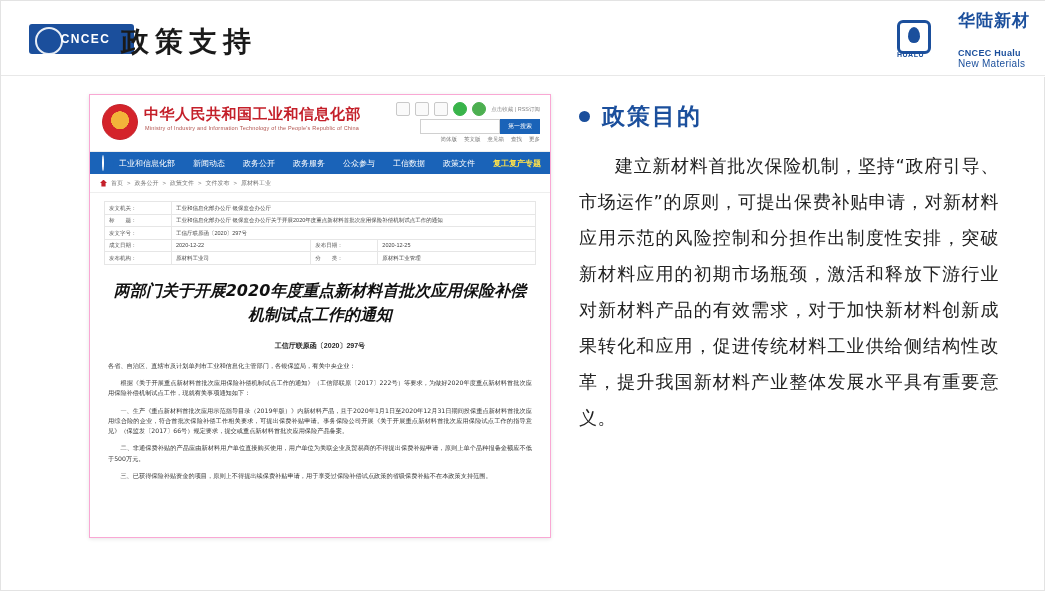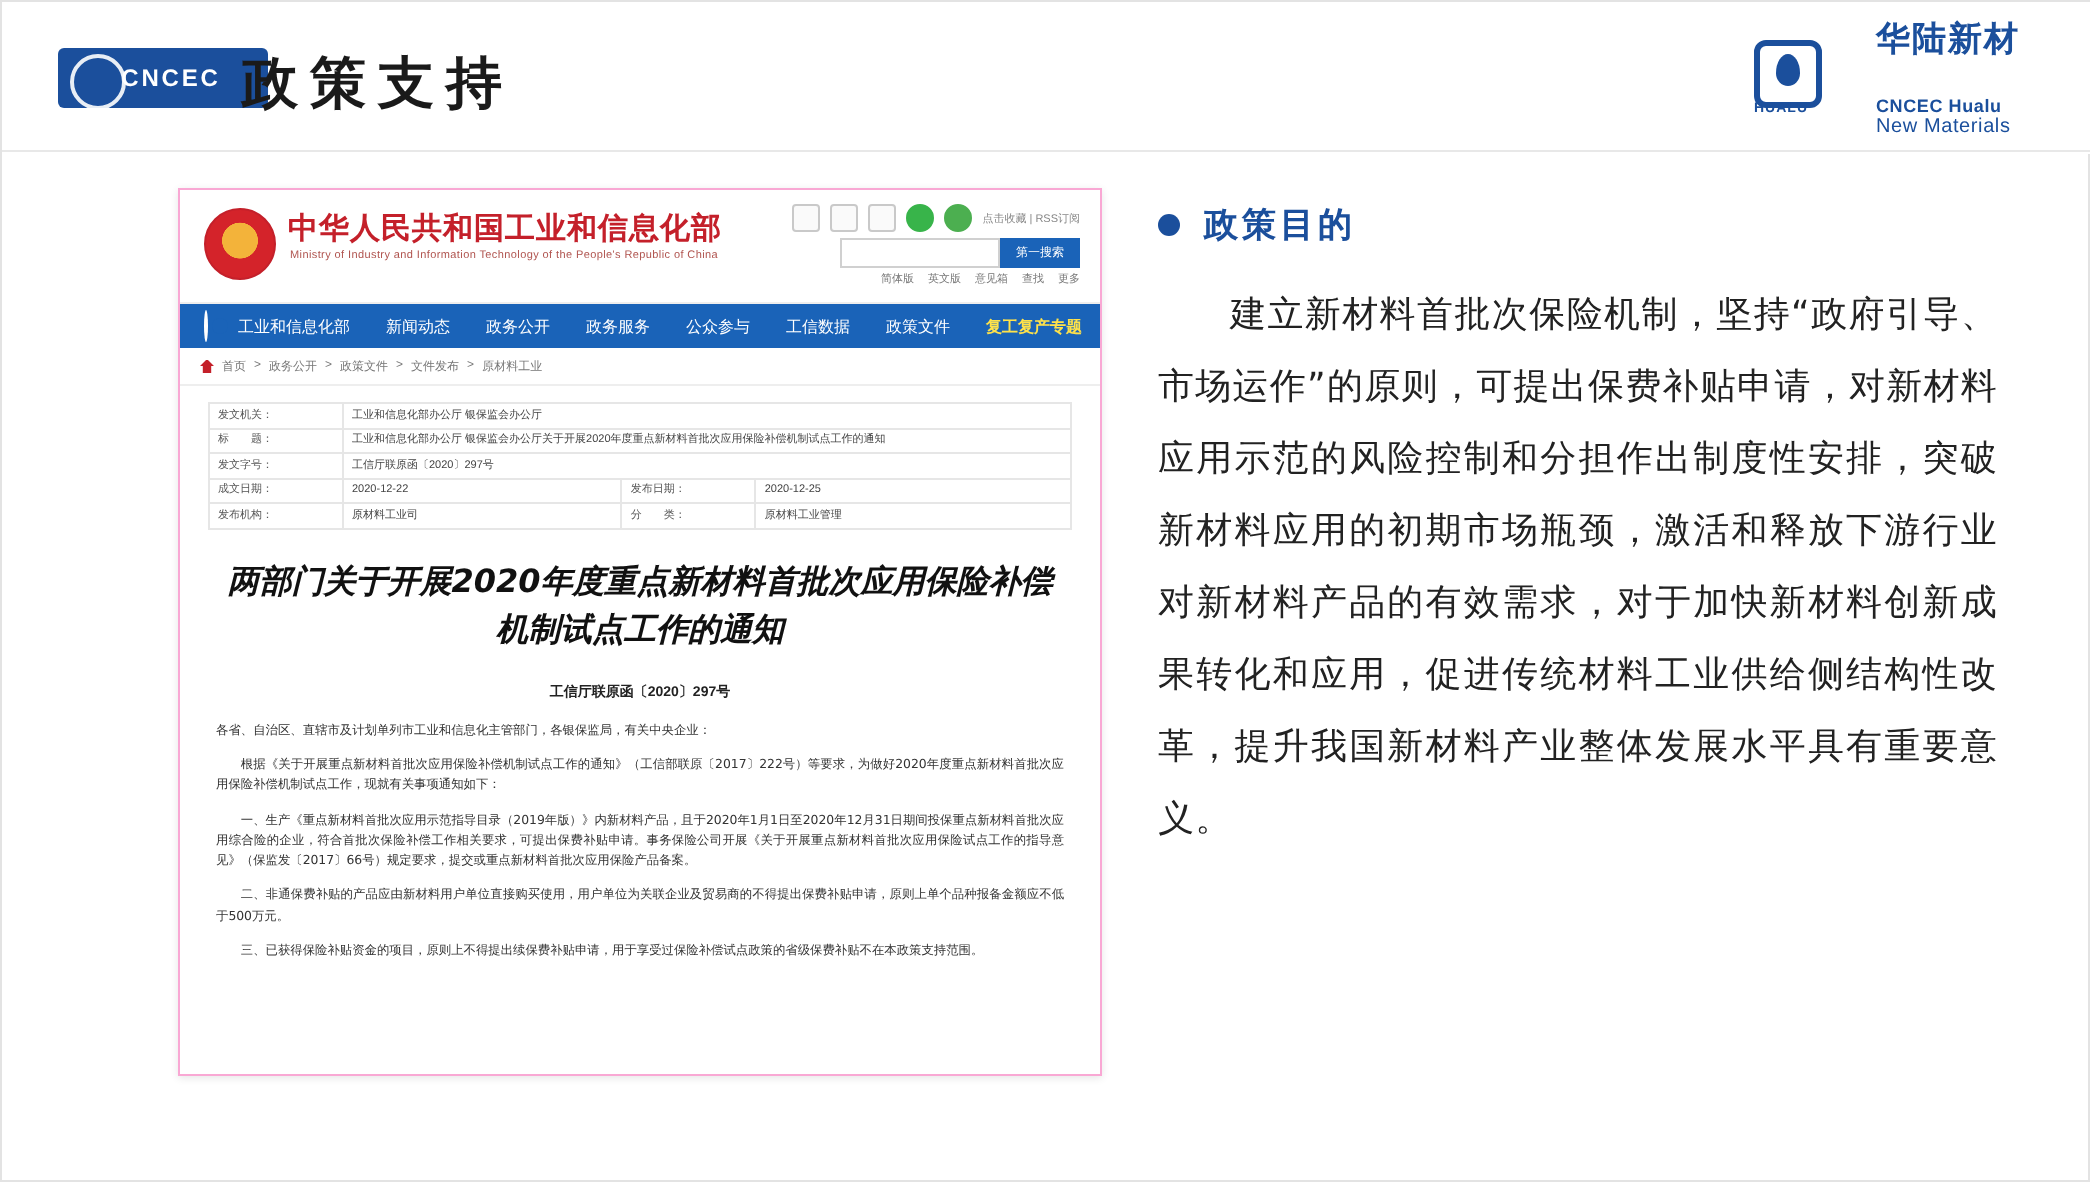--- a/index.html
+++ b/index.html
@@ -31,21 +31,21 @@
   .cncec-logo .txt{
     position:relative;color:#ffffff;font-size:12px;font-weight:bold;letter-spacing:1.4px;
     font-family:"Liberation Sans",sans-serif;padding-left:8px;
   }
   .header-title{
     position:absolute;left:120px;top:22px;
     font-size:28px;font-weight:bold;color:#1a1a1a;letter-spacing:6px;
     font-family:"DejaVu Sans","Liberation Sans",sans-serif;
   }
   .brand{
-    position:absolute;right:36px;top:18px;height:42px;display:flex;align-items:center;gap:23px;
+    position:absolute;right:16px;top:18px;height:42px;display:flex;align-items:center;gap:23px;
   }
   .brand-mark{
     position:relative;width:38px;height:40px;
   }
   .brand-mark .sq{
     position:absolute;left:0;top:0;width:34px;height:34px;border:3px solid #1b4f9c;border-radius:6px;box-sizing:border-box;
   }
   .brand-mark .drop{
     position:absolute;left:11px;top:7px;width:12px;height:16px;background:#1b4f9c;
     border-radius:50% 50% 50% 50% / 60% 60% 40% 40%;
@@ -137,21 +137,21 @@
     background:linear-gradient(rgba(255,255,255,0),#ffffff);
   }
 
   
   .right{
     position:absolute;left:578px;top:100px;width:420px;
   }
   .head-row{display:flex;align-items:center;gap:12px;}
   .bullet{width:11px;height:11px;border-radius:50%;background:#1b4f9c;flex:none;}
   .head-text{
-    font-size:17px;font-weight:bold;color:#1b4f9c;letter-spacing:2px;
+    font-size:23px;font-weight:bold;color:#1b4f9c;letter-spacing:2px;
     font-family:"DejaVu Sans","Liberation Sans",sans-serif;
   }
   .para{
     margin-top:16px;font-size:18px;color:#222;line-height:2.0;text-align:justify;
     text-indent:2em;letter-spacing:.6px;
     font-family:"DejaVu Sans","Liberation Sans",sans-serif;
   }
 </style>
 </head>
 <body>

